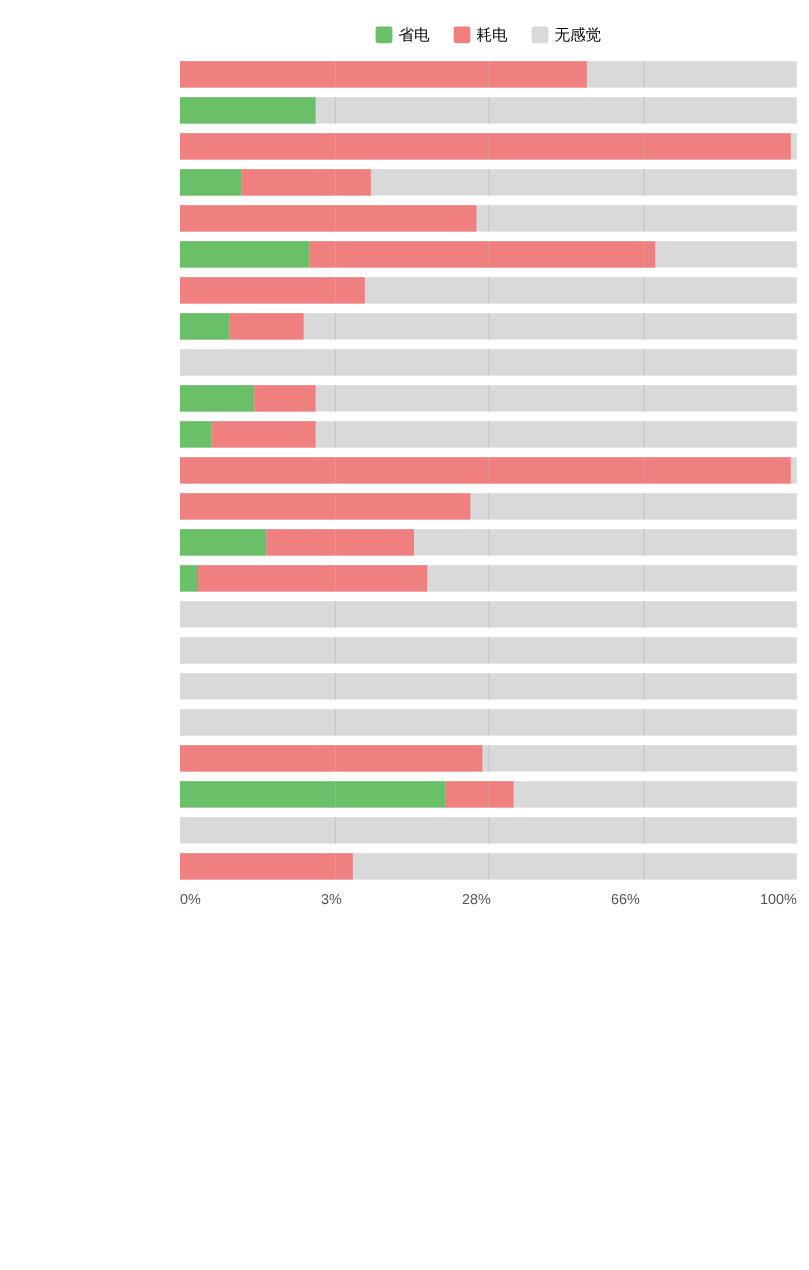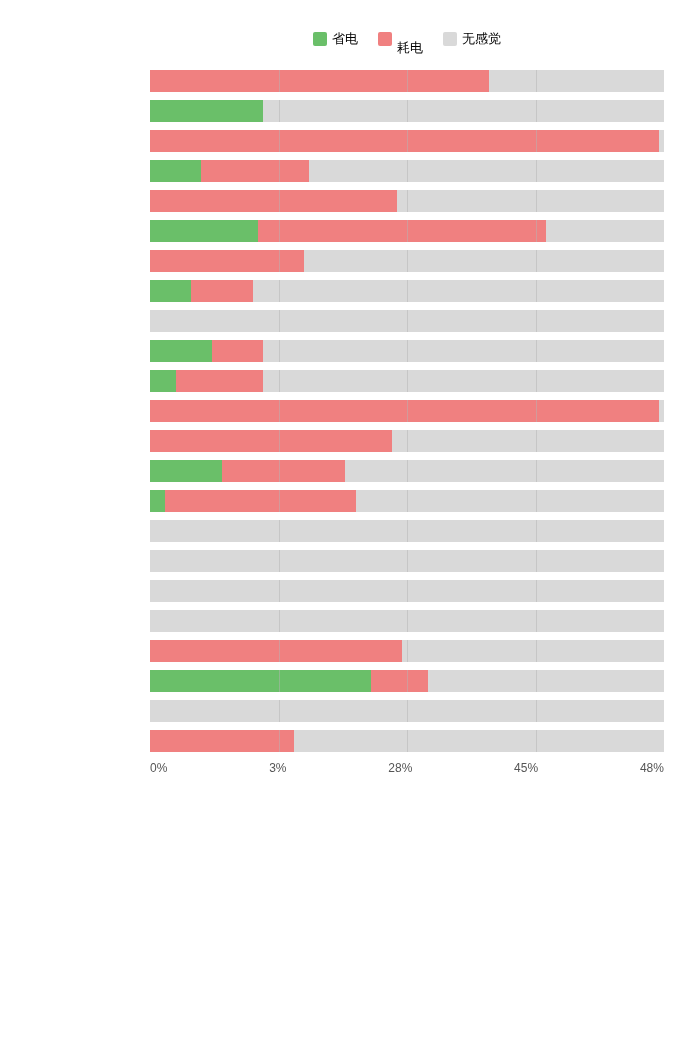--- a/index.html
+++ b/index.html
@@ -94,21 +94,21 @@
 
 <div class="chart-container">
 
   <div class="legend">
   <div class="legend-item">
         <div class="legend-dot" style="background: rgb(106, 191, 105);"></div>
         <span style="font-size: 13px;">省电</span>
       </div>
       <div class="legend-item">
         <div class="legend-dot" style="background: rgb(240, 128, 128);"></div>
-        <span style="font-size: 13px; margin-top: 19px;">耗电</span>
+        <span style="font-size: 13px;">耗电</span>
       </div>
       <div class="legend-item">
         <div class="legend-dot" style="background: rgb(217, 217, 217);"></div>
         <span style="font-size: 13px;">无感觉</span>
       </div>
     </div>
 
   <div class="chart-area">
 
   <div class="bar-row" style="position: relative;">
@@ -366,16 +366,16 @@
             <div class="bar-segment-pink" style="width: 28%;"></div>
           </div>
         </div>
       </div>
     </div>
 
   <div class="x-axis">
   <span>0%</span>
       <span>3%</span>
       <span>28%</span>
-      <span>45%</span>
-      <span>48%</span>
+      <span>66%</span>
+      <span>100%</span>
     </div>
 </div>
 
 </body></html>

